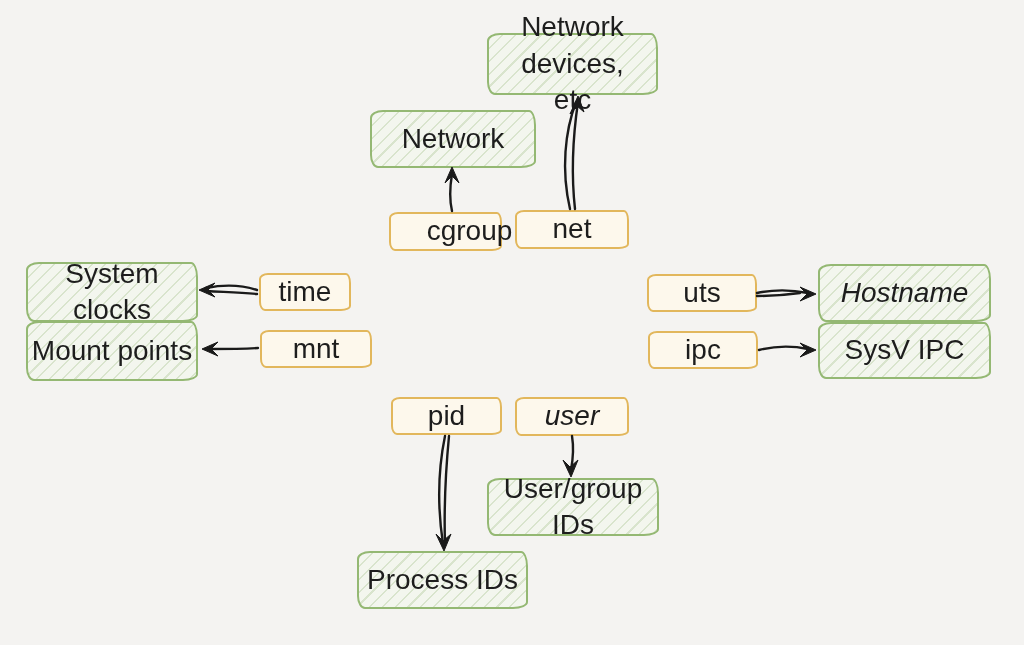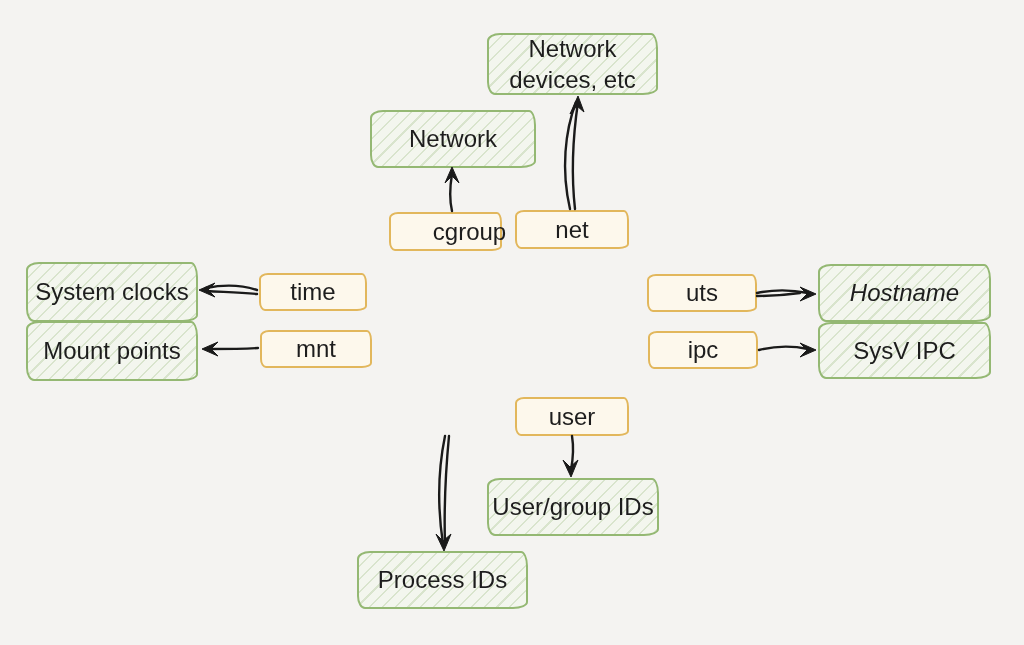--- a/index.html
+++ b/index.html
@@ -16,21 +16,21 @@
     overflow: hidden;
   }
   .node {
     position: absolute;
     box-sizing: border-box;
     display: flex;
     align-items: center;
     justify-content: center;
     text-align: center;
     color: #1d1d1d;
-    font-size: 24px;
+    font-size: 28px;
     line-height: 1.3;
   }
   
   .res {
     border: 2.4px solid #94b873;
     background-color: #f3f6ee;
     background-image: repeating-linear-gradient(
       135deg,
       rgba(148, 182, 118, 0.28) 0px,
       rgba(148, 182, 118, 0.28) 1.6px,
@@ -67,26 +67,26 @@
   .n-mount-points    { left: 26px;  top: 321px; width: 172px; height: 60px; }
   .n-hostname        { left: 818px; top: 264px; width: 173px; height: 58px; font-style: italic; }
   .n-sysv-ipc        { left: 818px; top: 322px; width: 173px; height: 57px; }
   .n-user-group-ids  { left: 487px; top: 478px; width: 172px; height: 58px; }
   .n-process-ids     { left: 357px; top: 551px; width: 171px; height: 58px; }
 
   .n-center  { left: 369px; top: 248px; width: 281px; height: 150px; }
 
   .n-cgroup  { left: 389px; top: 212px; width: 113px; height: 39px; padding-left: 48px; }
   .n-net     { left: 515px; top: 210px; width: 114px; height: 39px; }
-  .n-time    { left: 259px; top: 273px; width: 108px; height: 38px; }
+  .n-time    { left: 259px; top: 273px; width: 92px; height: 38px; }
   .n-mnt     { left: 260px; top: 330px; width: 112px; height: 38px; }
   .n-uts     { left: 647px; top: 274px; width: 110px; height: 38px; }
   .n-ipc     { left: 648px; top: 331px; width: 110px; height: 38px; }
   .n-pid     { left: 391px; top: 397px; width: 111px; height: 38px; }
-  .n-user    { left: 515px; top: 397px; width: 114px; height: 39px; }
+  .n-user    { left: 515px; top: 397px; width: 114px; height: 39px; font-style: italic; }
 
   .arrows {
     position: absolute;
     left: 0; top: 0;
     width: 1024px;
     height: 645px;
     z-index: 30;
     pointer-events: none;
   }
   .arrows path {
@@ -191,17 +191,20 @@
   </div>
   <div class="node tab n-mnt">
     <span class="label">mnt</span>
   </div>
   <div class="node tab n-uts">
     <span class="label">uts</span>
   </div>
   <div class="node tab n-ipc">
     <span class="label">ipc</span>
   </div>
+  <div class="node tab n-pid">
+    <span class="label">pid</span>
+  </div>
   <div class="node tab n-user">
     <span class="label">user</span>
   </div>
 
 </div>
 
 </body></html>

